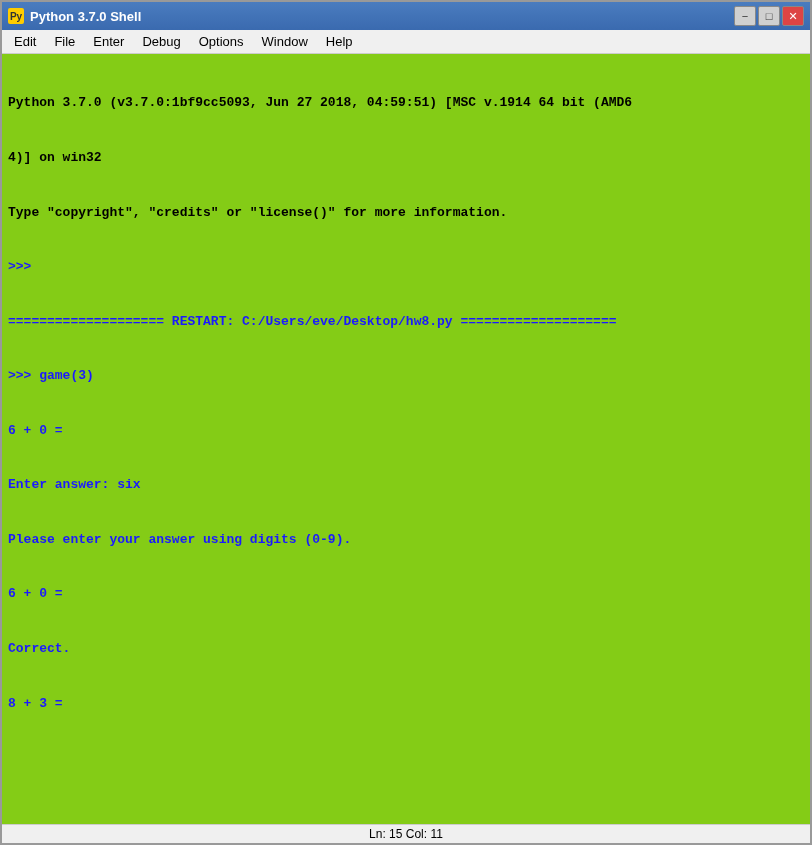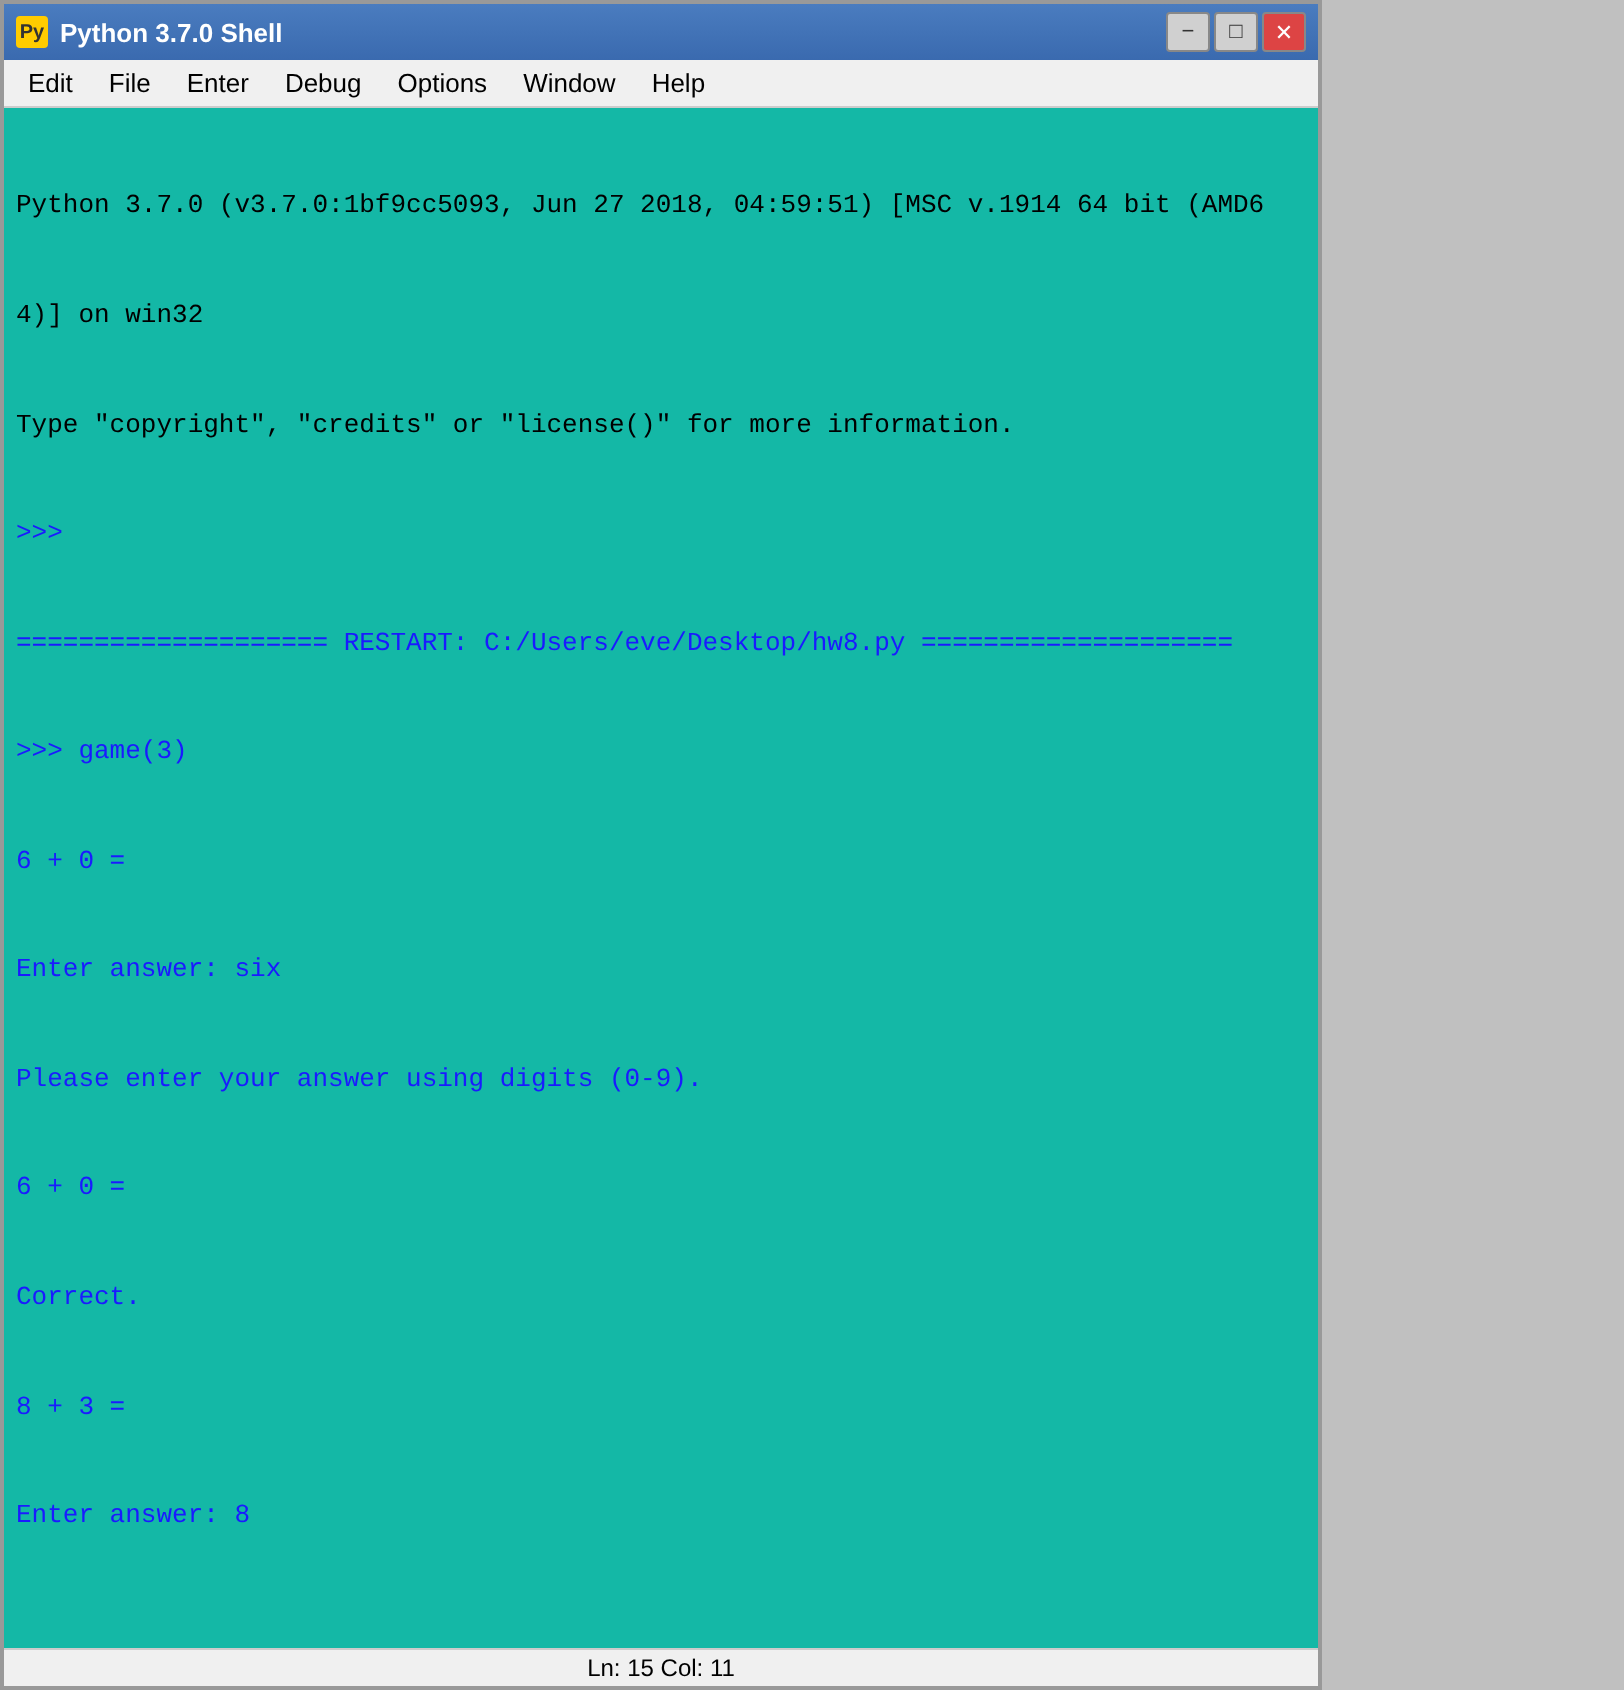--- a/index.html
+++ b/index.html
@@ -7,21 +7,21 @@
     body {
       font-family: Arial, sans-serif;
       font-size: 13px;
       background: #c0c0c0;
       width: 812px;
       height: 845px;
       overflow: hidden;
     }
 
     .window {
-      width: 661px;
+      width: 812px;
       height: 845px;
       background: #f0f0f0;
       border: 2px solid #999;
       display: flex;
       flex-direction: column;
     }
 
     .title-bar {
       background: linear-gradient(to bottom, #4a7cbf, #3a6aaf);
       color: white;
@@ -93,25 +93,26 @@
 
     .menu-item {
       padding: 2px 8px;
       font-size: 13px;
       color: #000;
       cursor: pointer;
     }
 
     .shell-area {
       flex: 1;
-      background: #14b8a6;
+      background: #84cc16;
       overflow: hidden;
       display: flex;
       flex-direction: column;
       position: relative;
+      font-weight: bold;
     }
 
     .shell-content {
       flex: 1;
       padding: 4px 6px;
       font-family: 'Courier New', Courier, monospace;
       font-size: 13px;
       color: #1a1aff;
       overflow-y: scroll;
       line-height: 1.4;
@@ -175,21 +176,20 @@
       <span class="line black">Type "copyright", "credits" or "license()" for more information.</span>
       <span class="line blue">&gt;&gt;&gt;</span>
       <span class="line blue">==================== RESTART: C:/Users/eve/Desktop/hw8.py ====================</span>
       <span class="line blue">&gt;&gt;&gt; game(3)</span>
       <span class="line blue">6 + 0 =</span>
       <span class="line blue">Enter answer: six</span>
       <span class="line blue">Please enter your answer using digits (0-9).</span>
       <span class="line blue">6 + 0 =</span>
       <span class="line blue">Correct.</span>
       <span class="line blue">8 + 3 =</span>
-      <span class="line blue">Enter answer: 8</span>
       
       
       
       
       
       
       
       
       
       

